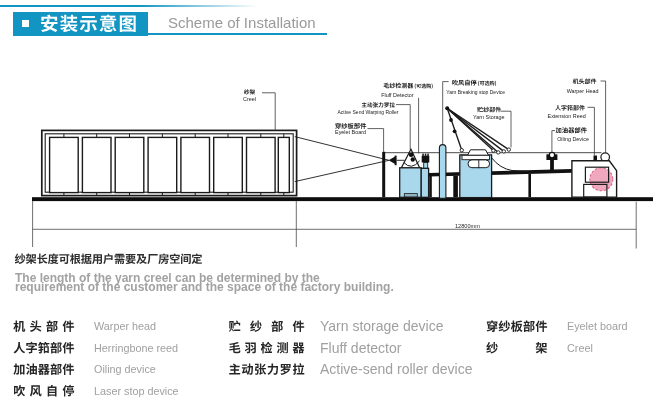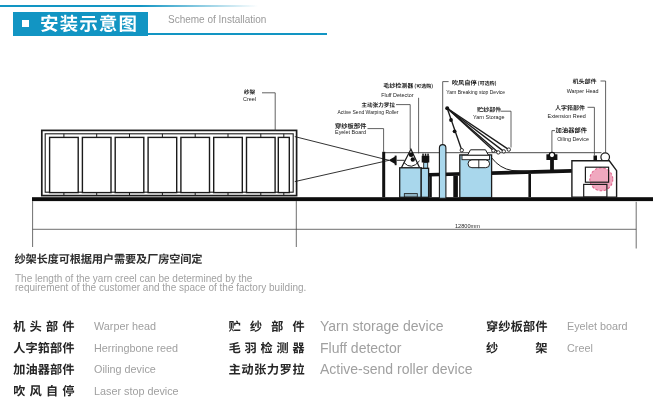--- a/index.html
+++ b/index.html
@@ -4,23 +4,23 @@
 html,body{margin:0;padding:0;background:#fff;}
 body{width:664px;height:415px;position:relative;overflow:hidden;
      font-family:"Liberation Sans",sans-serif;}
 .abs{position:absolute;will-change:transform;}
 </style></head>
 <body>
 <div class="abs" style="left:0;top:4.5px;width:260px;height:2px;background:linear-gradient(90deg,#1295c3 0,#1295c3 140px,rgba(18,149,195,0) 258px);"></div>
 <div class="abs" style="left:13px;top:11.5px;width:135px;height:23.5px;background:#1295c3;"></div>
 <div class="abs" style="left:21.5px;top:19.8px;width:7px;height:7px;background:#fff;"></div>
 <div class="abs" style="left:148px;top:33.2px;width:179px;height:1.6px;background:#1295c3;"></div>
-<div class="abs" style="left:168px;top:13.6px;font-size:10px;color:#9a9a9a;">Scheme of Installation</div>
+<div class="abs" style="left:168px;top:13.6px;font-size:15px;color:#9a9a9a;">Scheme of Installation</div>
 
-<div class="abs" style="left:14.5px;top:274px;font-size:10px;color:#a2a2a2;line-height:9.3px;">The length of the yarn creel can be determined by the<br>requirement of the customer and the space of the factory building.</div>
+<div class="abs" style="left:14.5px;top:274px;font-size:12px;color:#a2a2a2;line-height:9.3px;font-weight:bold;">The length of the yarn creel can be determined by the<br>requirement of the customer and the space of the factory building.</div>
 
 <div class="abs" style="left:94px;top:316.4px;font-size:10.8px;color:#a0a0a0;line-height:21.5px;">Warper head<br>Herringbone reed<br>Oiling device<br>Laser stop device</div>
 <div class="abs" style="left:320px;top:316.4px;font-size:14px;color:#a0a0a0;line-height:21.5px;">Yarn storage device<br>Fluff detector<br>Active-send roller device</div>
 <div class="abs" style="left:566.5px;top:316.4px;font-size:10.8px;color:#a0a0a0;line-height:21.5px;">Eyelet board<br>Creel</div>
 
 <svg class="abs" style="left:0;top:0" width="664" height="415" viewBox="0 0 664 415">
 <rect x="41.8" y="130.4" width="254.8" height="65.2" fill="#fff" stroke="#1b1b1b" stroke-width="1.7"></rect>
 <rect x="45.2" y="133.8" width="248" height="58.4" fill="none" stroke="#1b1b1b" stroke-width="1.1"></rect>
 <rect x="49.6" y="137.4" width="28.6" height="55.2" fill="#fff" stroke="#1b1b1b" stroke-width="1.4"></rect>
 <path d="M63.9,133.8 V137.4 M63.9,192.6 V195.6" stroke="#1b1b1b" stroke-width="1"></path>

